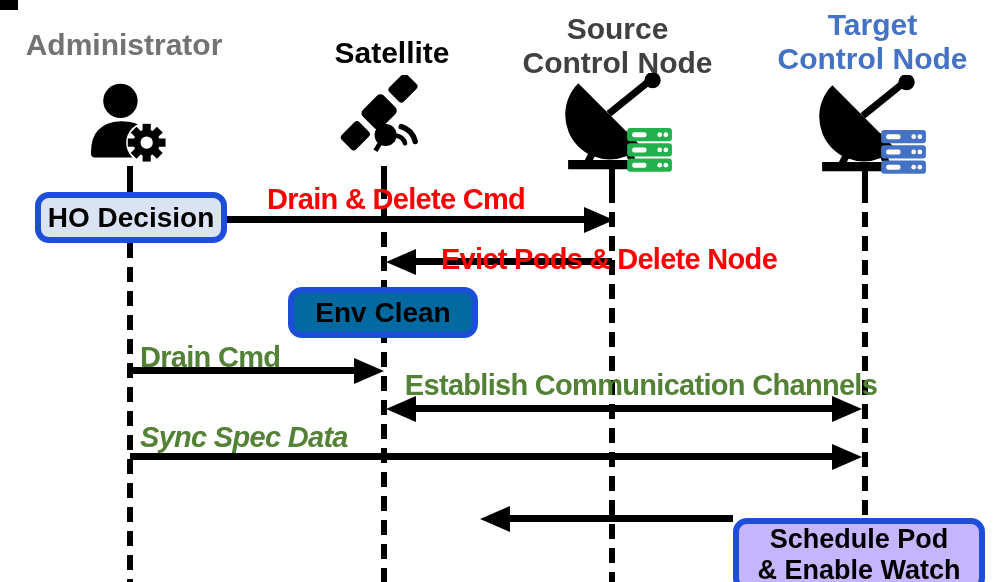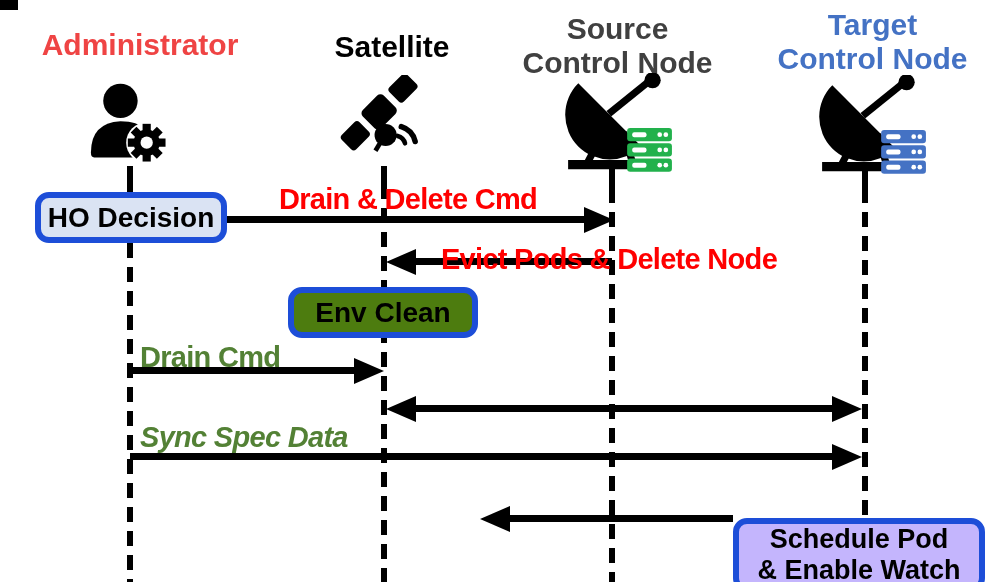--- a/index.html
+++ b/index.html
@@ -28,23 +28,23 @@
   .corner-mark{position:absolute;left:0;top:0;width:18px;height:10px;background:#000;z-index:5;}
   svg{position:absolute;z-index:2;}
 </style>
 </head>
 <body>
 
 <div class="stage">
 
   <div class="corner-mark"></div>
 
-  <div class="actor-title" style="left: 20px; top: 28px; width: 240px; color: #ef4444;">Administrator</div>
+  <div class="actor-title" style="left: 4px; top: 28px; width: 240px; color: #737373;">Administrator</div>
 
-  <div class="actor-title" style="left: 292px; top: 30px; width: 200px; color: rgb(0, 0, 0);">Satellite</div>
+  <div class="actor-title" style="left: 292px; top: 36px; width: 200px; color: rgb(0, 0, 0);">Satellite</div>
 
   <div class="actor-title" style="left: 510px; top: 12px; width: 215px; color: #404040;">
     <div>Source</div>
     <div>Control Node</div>
   </div>
 
   <div class="actor-title" style="left: 765px; top: 8px; width: 215px; color: rgb(68, 114, 196);">
     <div>Target</div>
     <div>Control Node</div>
   </div>
@@ -129,46 +129,47 @@
   <div class="stub" style="left:609px;top:168px;height:20px;"></div>
   <div class="stub" style="left:862px;top:170px;height:18px;"></div>
 
   <div class="lifeline" style="left:127px;top:243px;height:339px;"></div>
   <div class="lifeline" style="left:381px;top:184px;height:398px;"></div>
   <div class="lifeline" style="left:609px;top:188px;height:394px;"></div>
   <div class="lifeline" style="left:862px;top:188px;height:394px;"></div>
 
   <div class="mline" style="left:225px;top:216px;width:362px;"></div>
   <div class="ah ah-r" style="left:584px;top:207px;"></div>
-  <div class="msg-label center" style="left: 408px; top: 182px; color: rgb(255, 0, 0);">Drain &amp; Delete Cmd</div>
+  <div class="msg-label center" style="left: 396px; top: 182px; color: rgb(255, 0, 0);">Drain &amp; Delete Cmd</div>
 
   <div class="mline" style="left:410px;top:258px;width:202px;"></div>
   <div class="ah ah-l" style="left:386px;top:249px;"></div>
   <div class="msg-label center" style="left: 609px; top: 242px; color: rgb(255, 0, 0);">Evict Pods &amp; Delete Node</div>
 
   <div class="mline" style="left:130px;top:367px;width:228px;"></div>
   <div class="ah ah-r" style="left:354px;top:358px;"></div>
   <div class="msg-label" style="left: 140px; top: 340px; color: rgb(83, 129, 53);">Drain Cmd</div>
 
   <div class="mline" style="left:404px;top:405px;width:440px;"></div>
   <div class="ah ah-l" style="left:386px;top:396px;"></div>
   <div class="ah ah-r" style="left:832px;top:396px;"></div>
+  <div class="msg-label center" style="left: 641px; top: 368px; color: rgb(83, 129, 53);">Establish Communication Channels</div>
 
   <div class="mline" style="left:130px;top:453px;width:704px;"></div>
   <div class="ah ah-r" style="left:832px;top:444px;"></div>
   <div class="msg-label" style="left: 140px; top: 420px; color: rgb(83, 129, 53); font-style: italic;">Sync Spec Data</div>
 
   <div class="mline" style="left:504px;top:515px;width:229px;"></div>
   <div class="ah ah-l" style="left:480px;top:506px;"></div>
 
   <div class="abox" style="left: 35px; top: 192px; width: 180px; height: 39px; background: rgb(218, 227, 243);">
     <div>HO Decision</div>
   </div>
 
-  <div class="abox" style="left: 288px; top: 287px; width: 178px; height: 39px; background: #4d7c0f;">
+  <div class="abox" style="left: 288px; top: 287px; width: 178px; height: 39px; background: #0369a1;">
     <div>Env Clean</div>
   </div>
 
 
   <div class="abox" style="left: 733px; top: 482px; width: 240px; height: 62px; font-size: 27px; background: #c4b5fd; margin-top: 36px;">
     <div>Schedule Pod</div>
     <div>&amp; Enable Watch</div>
   </div>
 
 </div>

